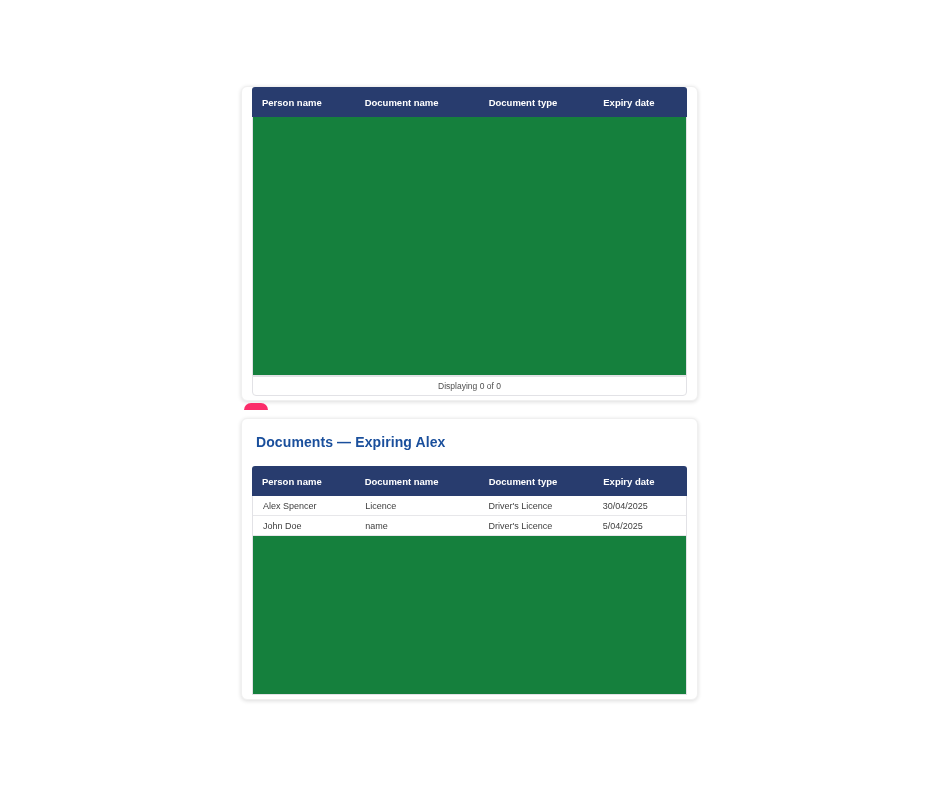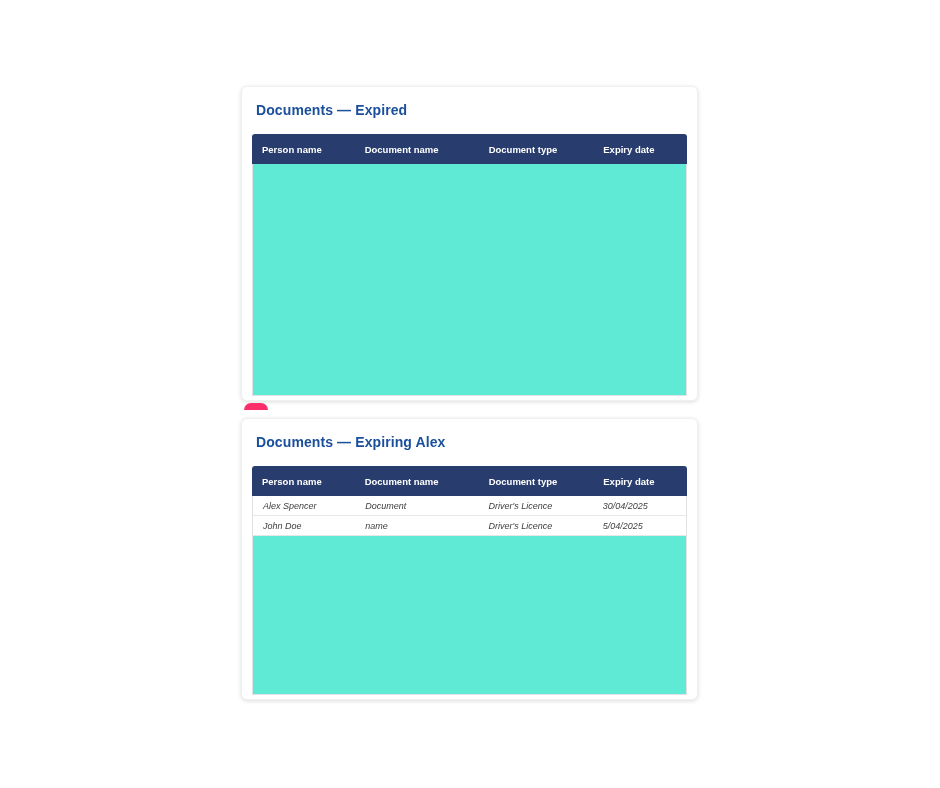--- a/index.html
+++ b/index.html
@@ -53,22 +53,21 @@
   .th { box-sizing: border-box; padding: 0 10px; white-space: nowrap; overflow: hidden; }
   .c0 { width: 23.6%; }
   .c1 { width: 28.5%; }
   .c2 { width: 28.2%; }
   .c3 { width: 19.7%; padding: 0 2px; }
   .tbody {
     flex: 1;
     border: 1px solid var(--table-border, #e2e2e6);
     border-top: none;
     overflow: hidden;
-    background: #5eead4;
-    font-style: italic;
+    background: #15803d;
   }
   .tr {
     display: flex;
     align-items: center;
     height: 19px;
     border-bottom: 1px solid var(--row-border, #e7e7ea);
     font-size: 9px;
     color: var(--body-text, #3d3d3d);
     background: #ffffff;
   }
@@ -96,45 +95,47 @@
     background: var(--pink-badge, #fb2d6a);
     border-radius: 12px 12px 0 0;
   }
 </style>
 </head>
 <body>
 
 <div class="page">
 
   <section class="card card-expired">
-    <h2 class="card-title">Documents — Expired</h2>
     <div class="table">
       <div class="thead">
         <div class="th c0">Person name</div>
         <div class="th c1">Document name</div>
         <div class="th c2">Document type</div>
         <div class="th c3">Expiry date</div>
       </div>
       <div class="tbody"></div>
+      <div class="tfoot">
+        <span>Displaying 0 of 0</span>
+      </div>
     </div>
   </section>
 
   <section class="card card-expiring">
     <h2 class="card-title">Documents — Expiring Alex</h2>
     <div class="table">
       <div class="thead">
         <div class="th c0">Person name</div>
         <div class="th c1">Document name</div>
         <div class="th c2">Document type</div>
         <div class="th c3">Expiry date</div>
       </div>
       <div class="tbody">
           <div class="tr">
             <div class="td c0">Alex Spencer</div>
-            <div class="td c1">Document</div>
+            <div class="td c1">Licence</div>
             <div class="td c2">Driver's Licence</div>
             <div class="td c3">30/04/2025</div>
           </div>
           <div class="tr">
             <div class="td c0">John Doe</div>
             <div class="td c1">name</div>
             <div class="td c2">Driver's Licence</div>
             <div class="td c3">5/04/2025</div>
           </div>
         </div>

